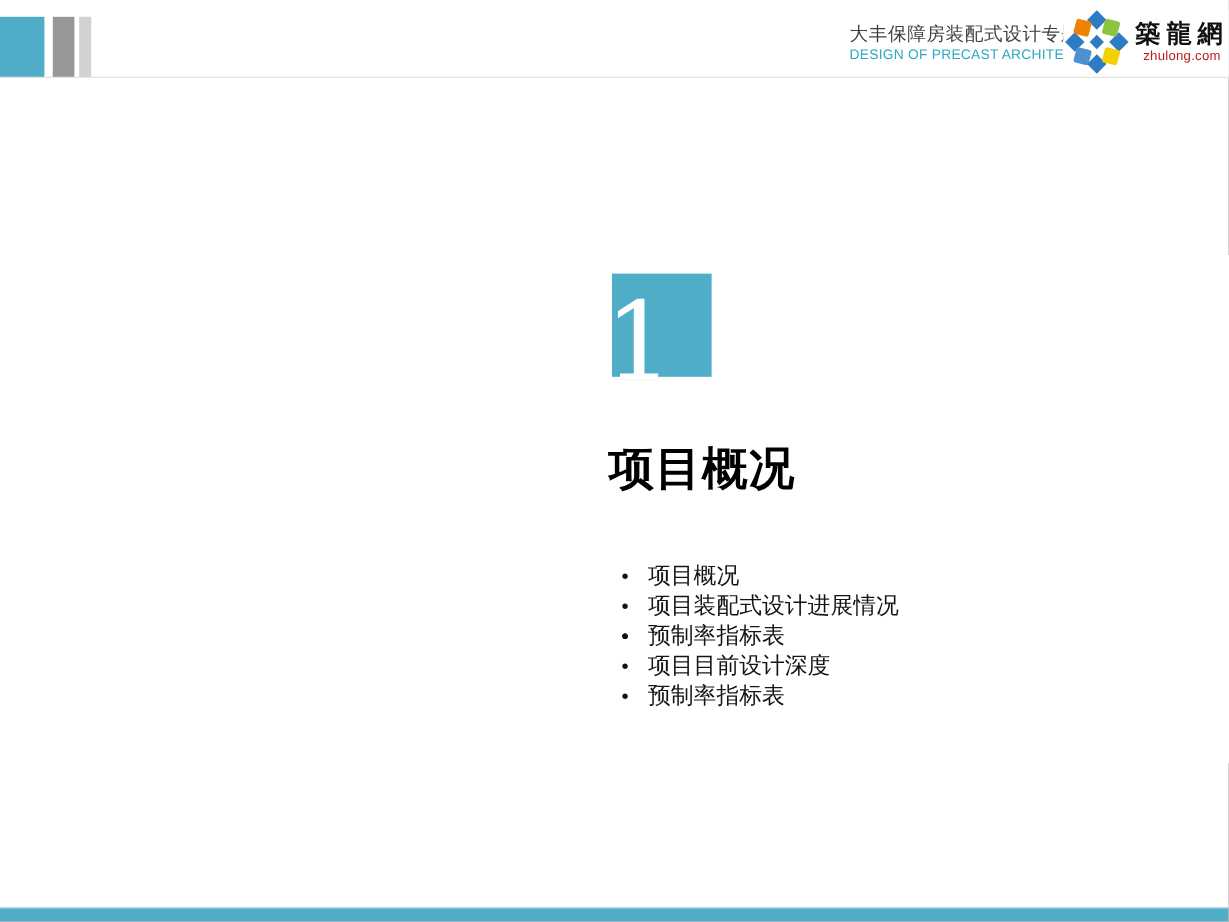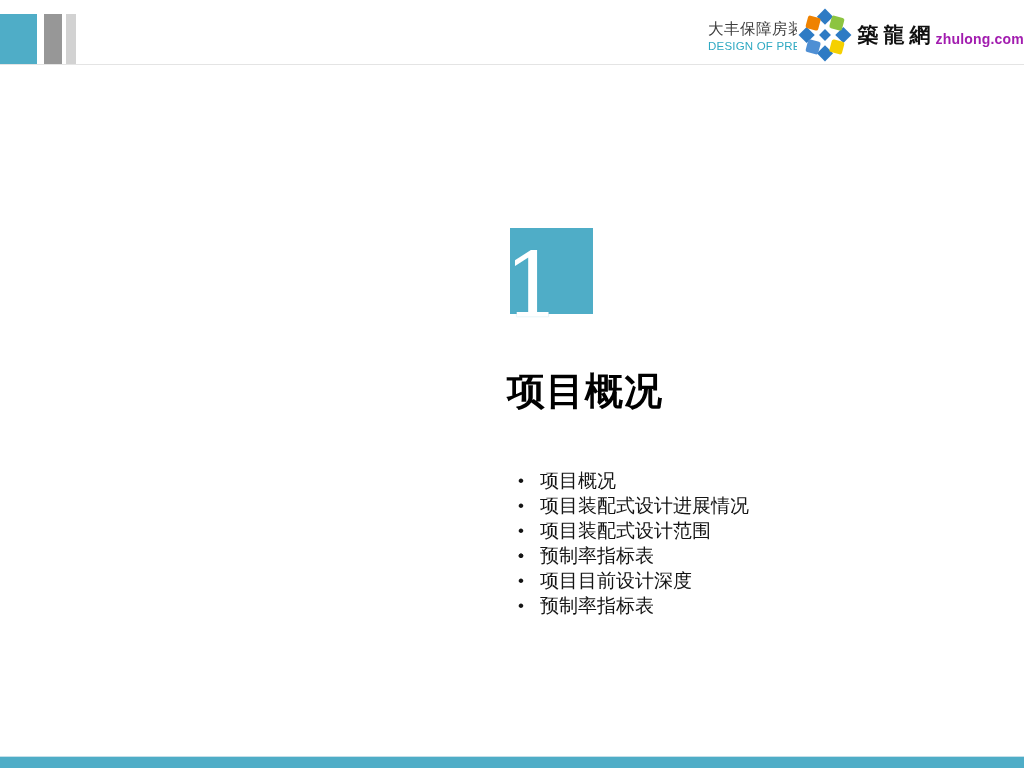--- a/index.html
+++ b/index.html
@@ -40,29 +40,29 @@
   .title-en{
     font-size:11.5px;color:#2fa9c2;letter-spacing:0.2px;line-height:15px;
   }
   .logo{
     position:absolute;right:0;top:8px;height:54px;
     background:#ffffff;
     display:flex;align-items:center;
   }
   .logo svg{display:block;}
   .brand{
-    margin-left:4px;display:flex;flex-direction:row;align-items:flex-end;
+    margin-left:4px;display:flex;flex-direction:column;align-items:center;
   }
   .brand-name{
     font-family:"DejaVu Serif", serif;
     font-size:21px;font-weight:bold;color:#111;
     letter-spacing:5px;line-height:24px;white-space:nowrap;
   }
   .brand-domain{
-    font-size:14px;font-weight:bold;color:#a21caf;line-height:15px;
+    font-size:11px;font-weight:normal;color:#b91c1c;line-height:15px;
     letter-spacing:0.2px;
   }
 
   
   .num-square{
     position:absolute;left:510px;top:228px;width:83px;height:86px;
     background:#4fadc7;
   }
   .num-digit{
     position:absolute;left:504px;top:241px;
@@ -143,21 +143,20 @@
     <li>
       <span class="bullet-dot">•</span>
       <span>项目概况</span>
     </li>
     <li>
       <span class="bullet-dot">•</span>
       <span>项目装配式设计进展情况</span>
     </li>
     <li>
       <span class="bullet-dot">•</span>
-      <span>项目装配式设计范围</span>
     </li>
     <li>
       <span class="bullet-dot">•</span>
     </li>
     <li>
       <span class="bullet-dot">•</span>
       <span>预制率指标表</span>
     </li>
     <li>
       <span class="bullet-dot">•</span>

